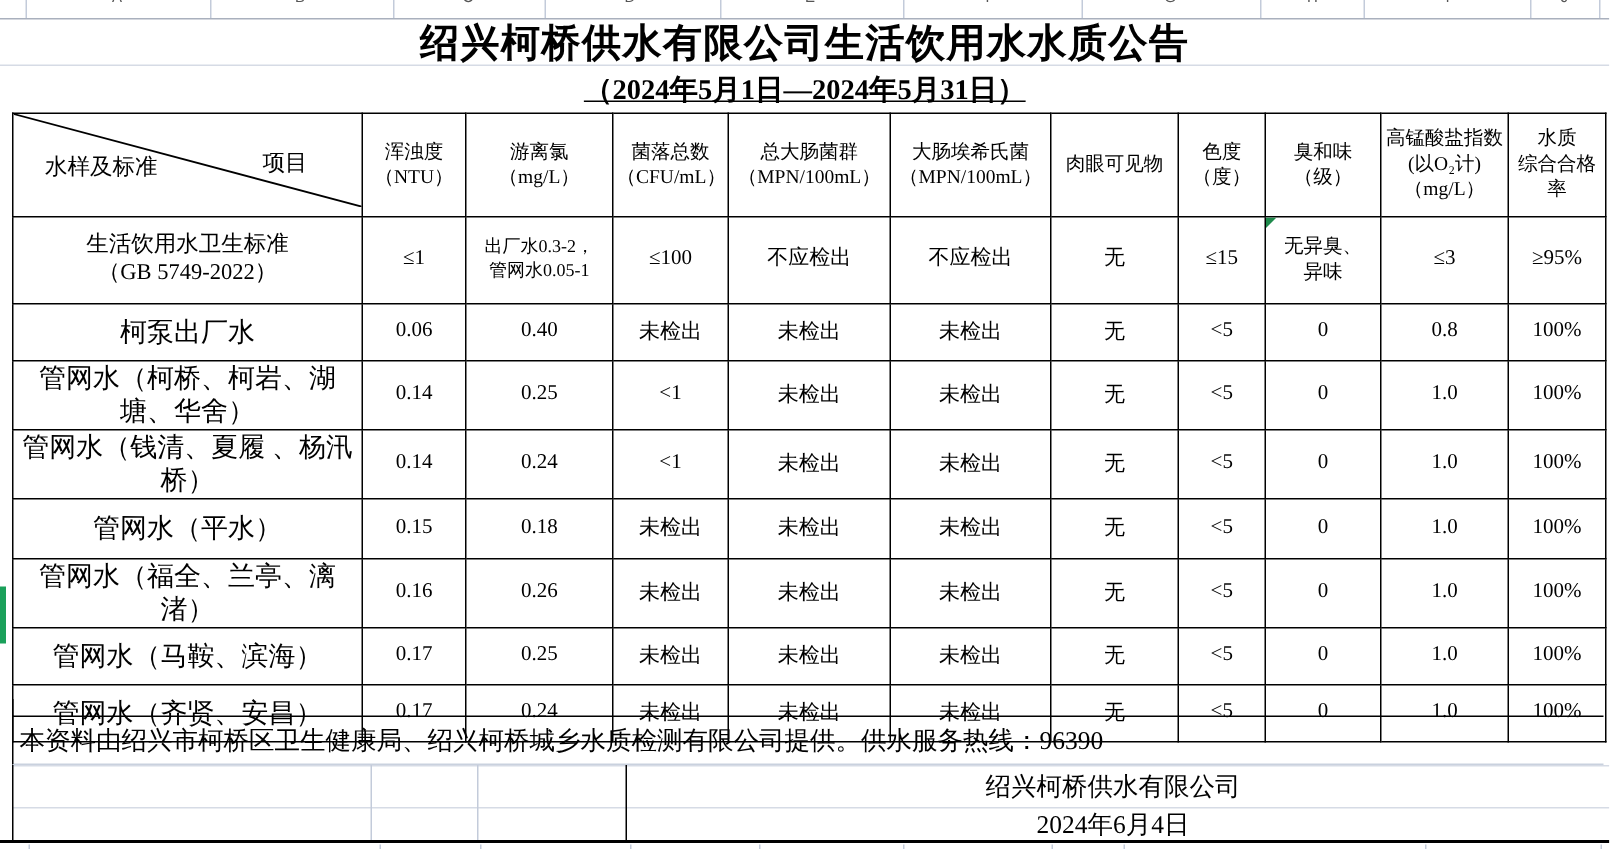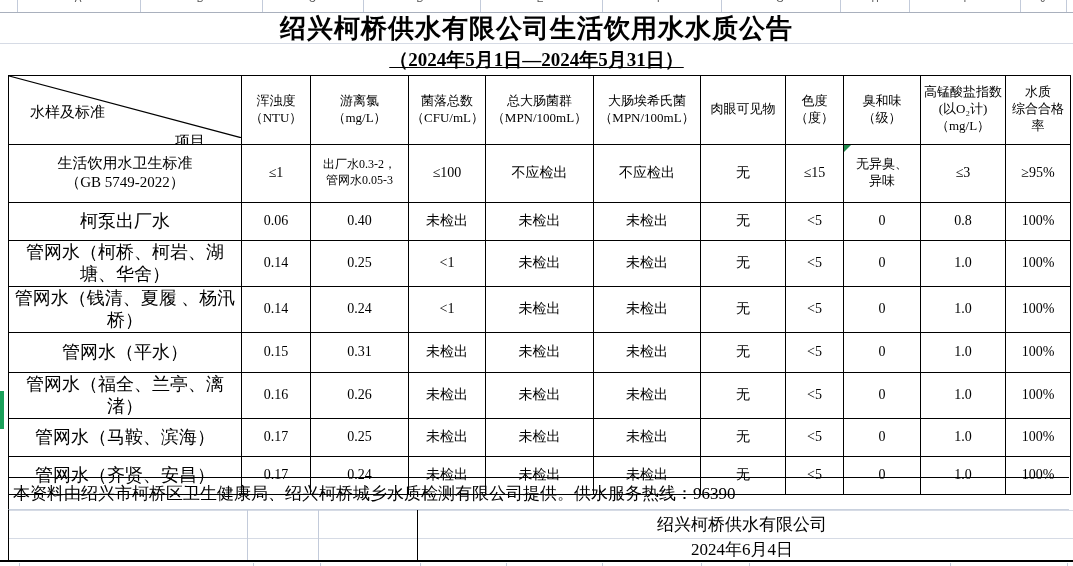--- a/index.html
+++ b/index.html
@@ -24,21 +24,21 @@
   tr.std th{font-size:15px;}
   td.small{font-size:12px !important;line-height:1.35;}
   td.odor-cell{position:relative;font-size:13px !important;}
   tbody tr.dat th{font-size:18px;line-height:1.25;}
   tbody tr.dat td{font-size:14px;}
   .err-tri{position:absolute;left:0;top:0;width:0;height:0;
            border-top:7px solid #1f8a4c;border-right:7px solid transparent;}
   
   th.corner{position:relative;padding:0;}
   th.corner svg{position:absolute;left:0;top:0;}
-  .corner-a{position:absolute;left:166px;top:24px;font-size:15px;margin-top:32px;}
+  .corner-a{position:absolute;left:166px;top:24px;font-size:15px;}
   .corner-b{position:absolute;left:21px;top:27px;font-size:15px;}
   
   .vseg{position:absolute;width:1px;background:#000;}
   .vseg.lt{background:#c3cbda;}
   .footer-note{position:absolute;left:8px;top:477px;width:1061px;height:33px;
                border-top:1px solid #000;border-left:1px solid #000;border-bottom:1px solid #c9d1de;
                display:flex;align-items:center;font-size:17px;padding-left:4px;box-sizing:border-box;}
   .company-row{position:absolute;left:418px;top:511px;width:648px;height:27px;display:flex;align-items:center;justify-content:center;font-size:17px;}
   .date-row{position:absolute;left:418px;top:539px;width:648px;height:21px;display:flex;align-items:center;justify-content:center;font-size:17px;}
   .bottom-line{position:absolute;left:0;top:560px;width:1073px;height:2px;background:#000;}
@@ -124,21 +124,21 @@
         <th>水质
 综合合格率</th>
       </tr>
     </thead>
     <tbody id="tbody">
         <tr class="std" style="height: 58px;">
           <th>生活饮用水卫生标准
 （GB 5749-2022）</th>
           <td>≤1</td>
           <td class="small">出厂水0.3-2，
-管网水0.05-3</td>
+管网水0.05-1</td>
           <td>≤100</td>
           <td>不应检出</td>
           <td>不应检出</td>
           <td>无</td>
           <td>≤15</td>
           <td class="odor-cell"><span class="err-tri"></span>无异臭、
 异味</td>
           <td>≤3</td>
           <td>≥95%</td>
         </tr>
@@ -177,21 +177,21 @@
           <td>未检出</td>
           <td>无</td>
           <td>&lt;5</td>
           <td>0</td>
           <td>1.0</td>
           <td>100%</td>
         </tr>
         <tr class="dat" style="height: 40px;">
           <th>管网水（平水）</th>
           <td>0.15</td>
-          <td>0.31</td>
+          <td>0.18</td>
           <td>未检出</td>
           <td>未检出</td>
           <td>未检出</td>
           <td>无</td>
           <td>&lt;5</td>
           <td>0</td>
           <td>1.0</td>
           <td>100%</td>
         </tr>
         <tr class="dat" style="height: 38px;">

